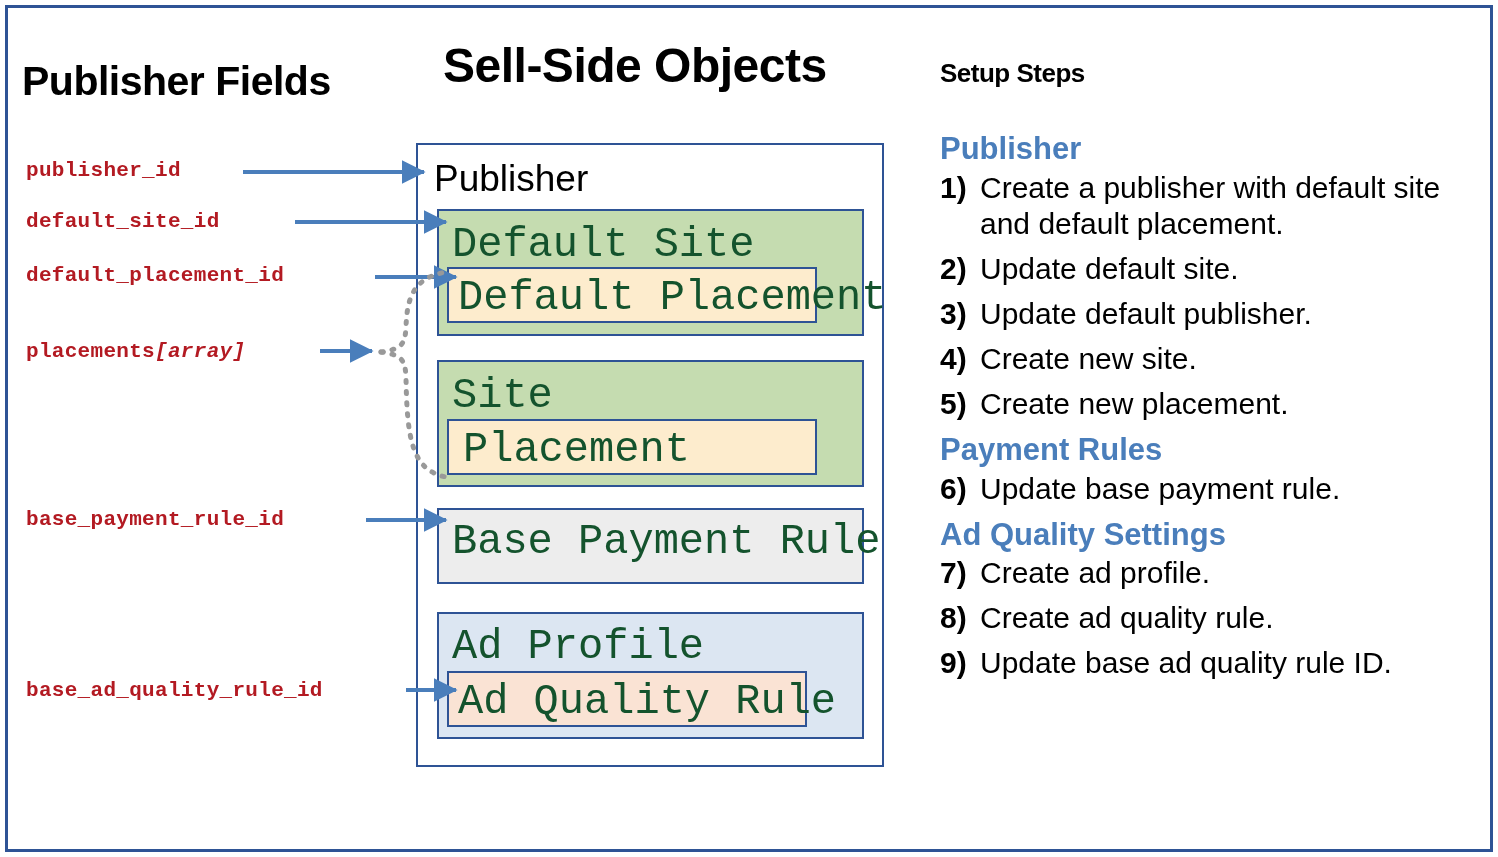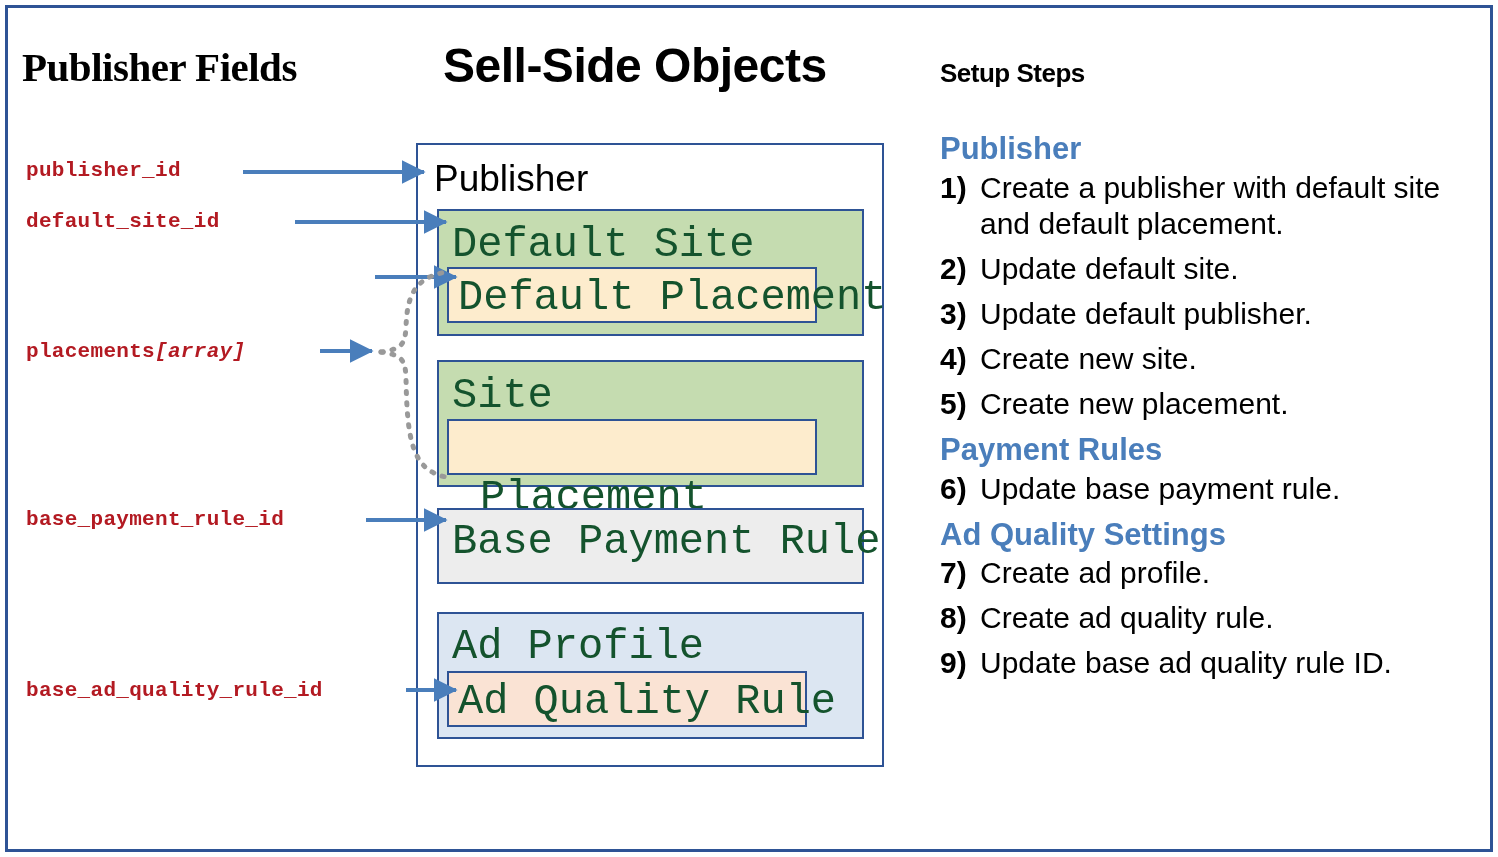--- a/index.html
+++ b/index.html
@@ -29,21 +29,21 @@
   }
 
   
   .col-title {
     position: absolute;
     font-weight: bold;
     color: #000000;
     white-space: nowrap;
     letter-spacing: -0.5px;
   }
-  #title-publisher-fields { left: 22px;  top: 43px; font-size: 41px; font-family: Liberation Serif, serif; }
+  #title-publisher-fields { left: 22px;  top: 58px; font-size: 41px; }
   #title-sellside        { left: 443px; top: 38px; font-size: 48px; }
   #title-setup           { left: 940px; top: 58px; font-size: 26px; }
 
   
   .field-label {
     position: absolute;
     font-family: "Liberation Mono", "DejaVu Sans Mono", monospace;
     font-weight: bold;
     font-size: 21px;
     color: #b31a22;
@@ -110,21 +110,21 @@
   }
 
   #default-site-box   { left: 437px; top: 209px; width: 427px; height: 127px; }
   #default-site-label { left: 452px; top: 221px; }
   #default-placement-box   { left: 447px; top: 267px; width: 370px; height: 56px;}
   #default-placement-label { left: 458px; top: 274px; }
 
   #site-box   { left: 437px; top: 360px; width: 427px; height: 127px; }
   #site-label { left: 452px; top: 372px; }
   #placement-box   { left: 447px; top: 419px; width: 370px; height: 56px; }
-  #placement-label { left: 480px; top: 426px; margin-top: 48px; }
+  #placement-label { left: 463px; top: 426px; }
 
   #base-payment-box {
     left: 437px; top: 508px; width: 427px; height: 76px;
     background: #ededed;
   }
   #base-payment-label { left: 452px; top: 518px; }
 
   #ad-profile-box {
     left: 437px; top: 612px; width: 427px; height: 127px;
     background: #dce6f2;
@@ -172,20 +172,21 @@
 <div id="canvas">
 
   <div class="outer-frame"></div>
 
   <div class="col-title" id="title-publisher-fields">Publisher Fields</div>
   <div class="col-title" id="title-sellside">Sell-Side Objects</div>
   <div class="col-title" id="title-setup">Setup Steps</div>
 
   <div class="field-label" id="fld-publisher-id"><span>publisher_id</span></div>
   <div class="field-label" id="fld-default-site-id"><span>default_site_id</span></div>
+  <div class="field-label" id="fld-default-placement-id"><span>default_placement_id</span></div>
   <div class="field-label" id="fld-placements"><span>placements</span><span class="arr">[array]</span></div>
   <div class="field-label" id="fld-base-payment-rule-id"><span>base_payment_rule_id</span></div>
   <div class="field-label" id="fld-base-ad-quality-id"><span>base_ad_quality_rule_id</span></div>
 
   <div id="publisher-box"></div>
   <div id="publisher-label">Publisher</div>
 
   <div class="grp-box" id="default-site-box"></div>
   <div class="box-text" id="default-site-label">Default Site</div>
   <div class="inner-box" id="default-placement-box"></div>

